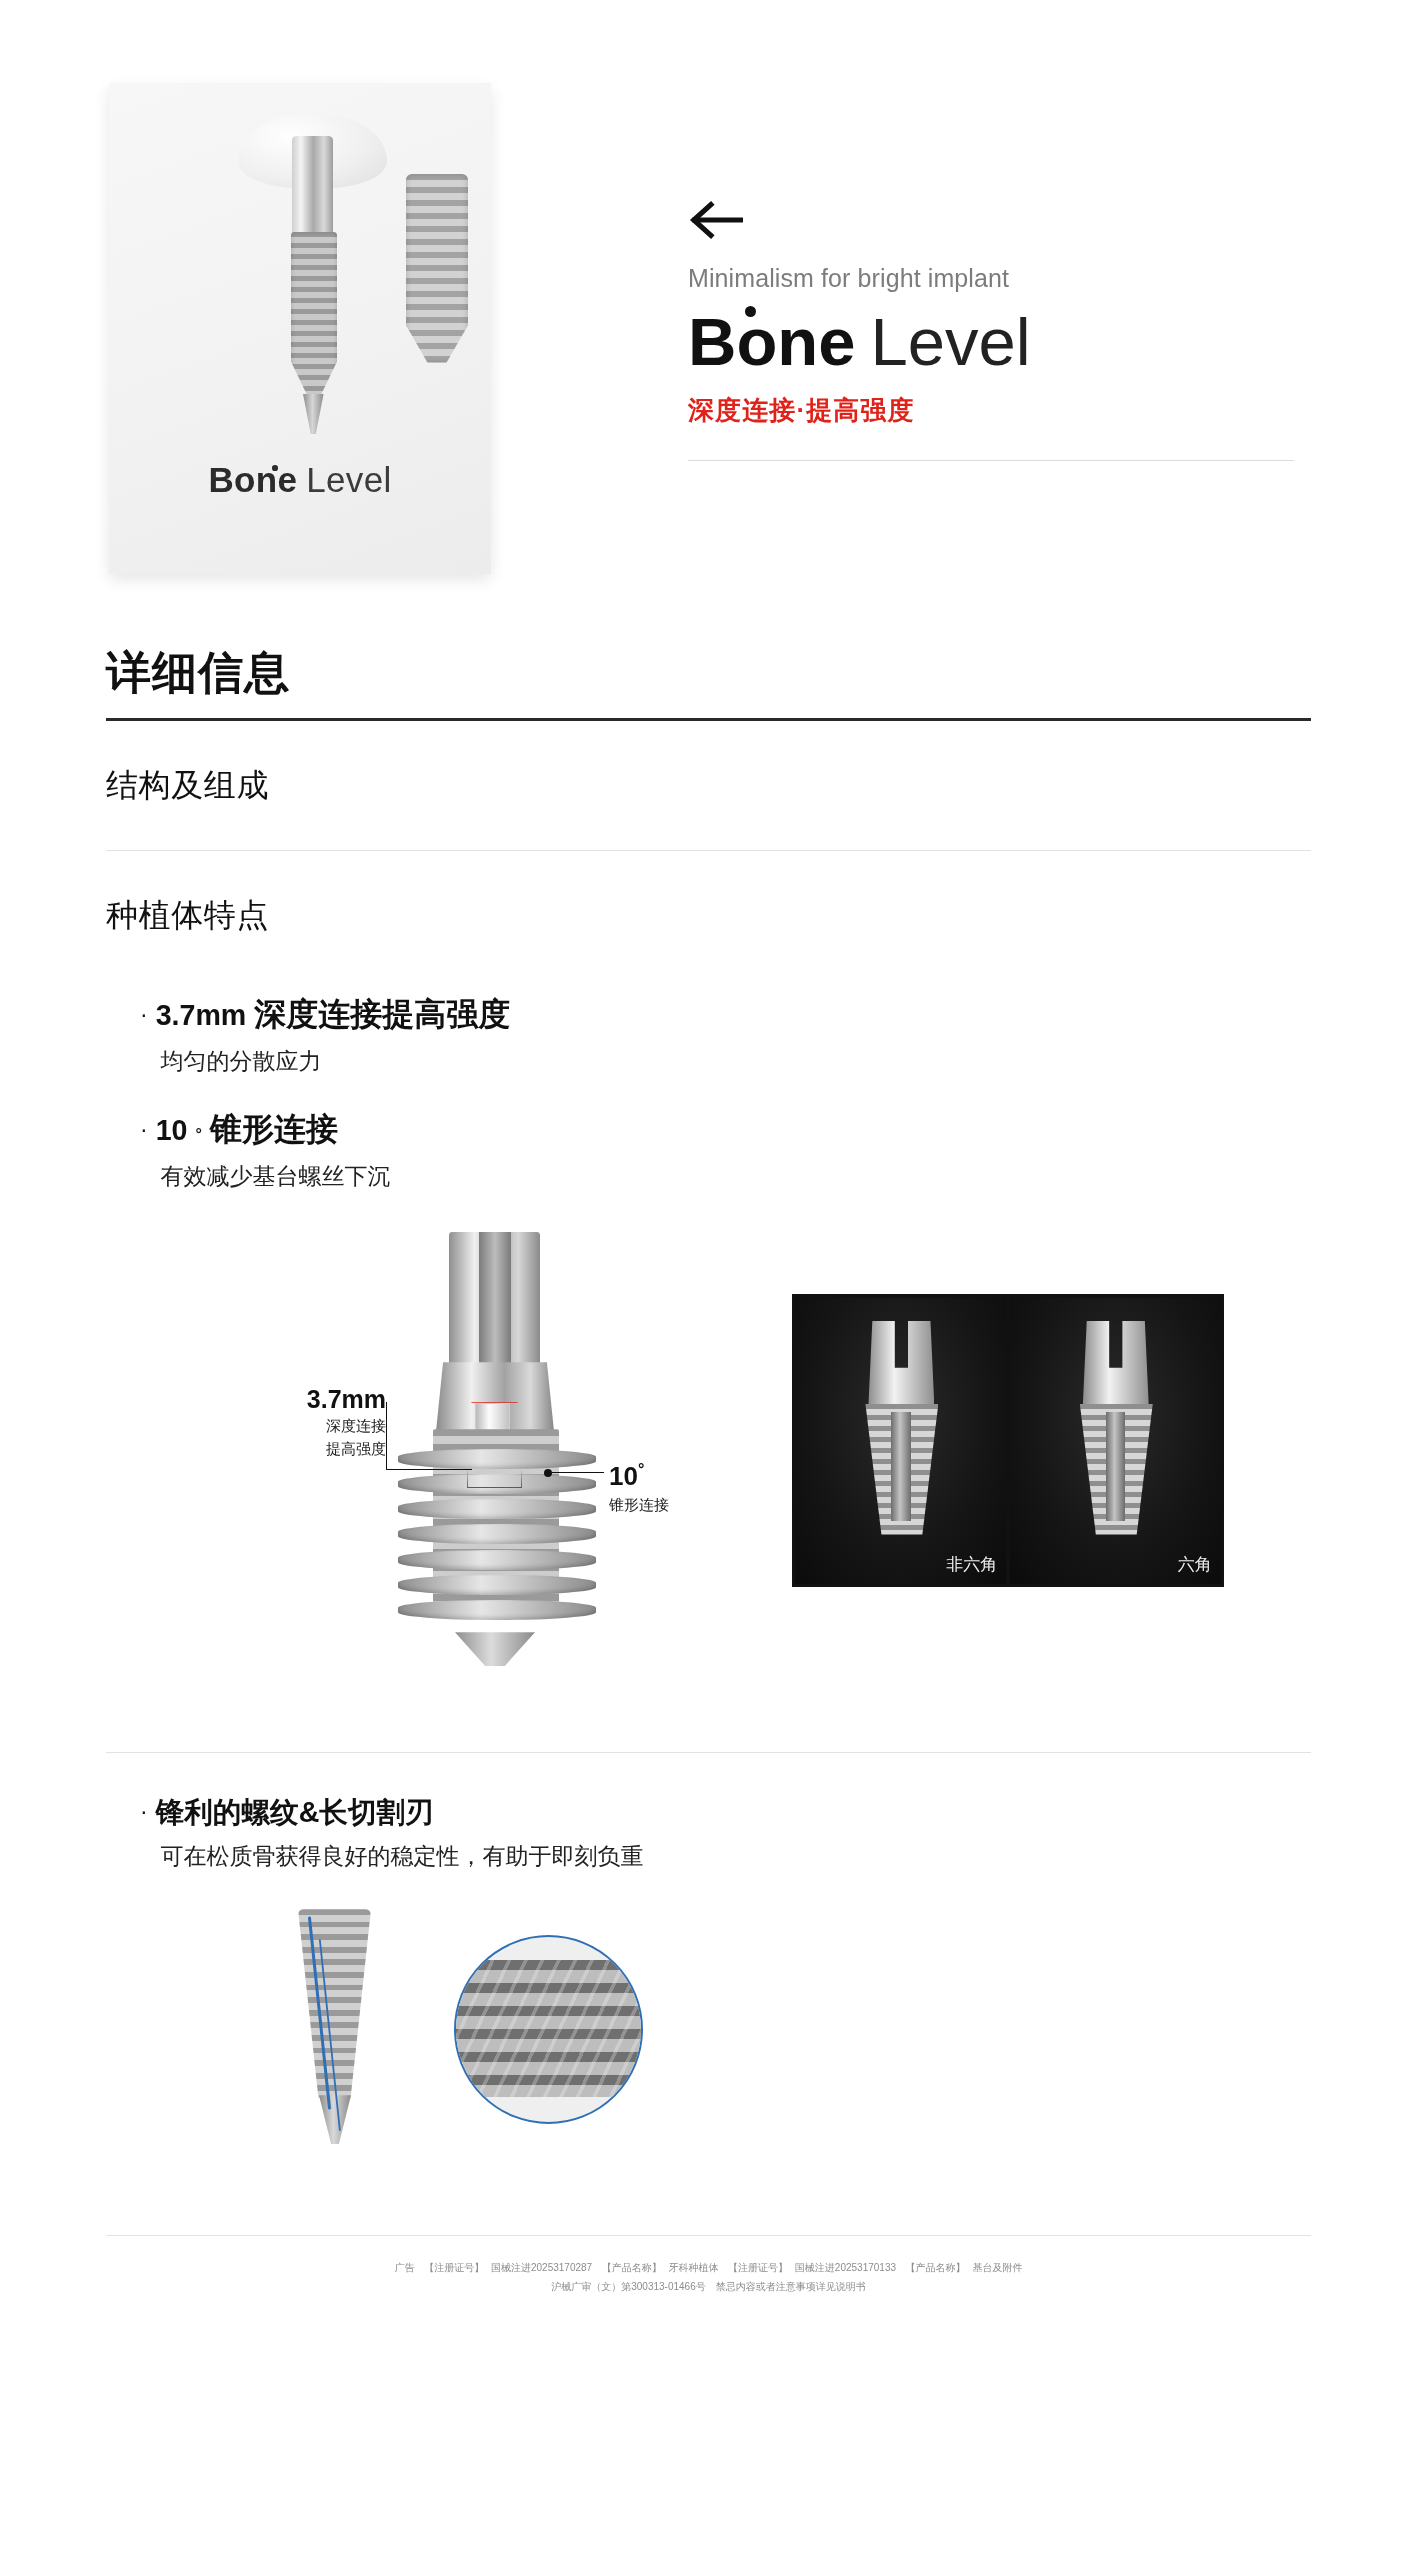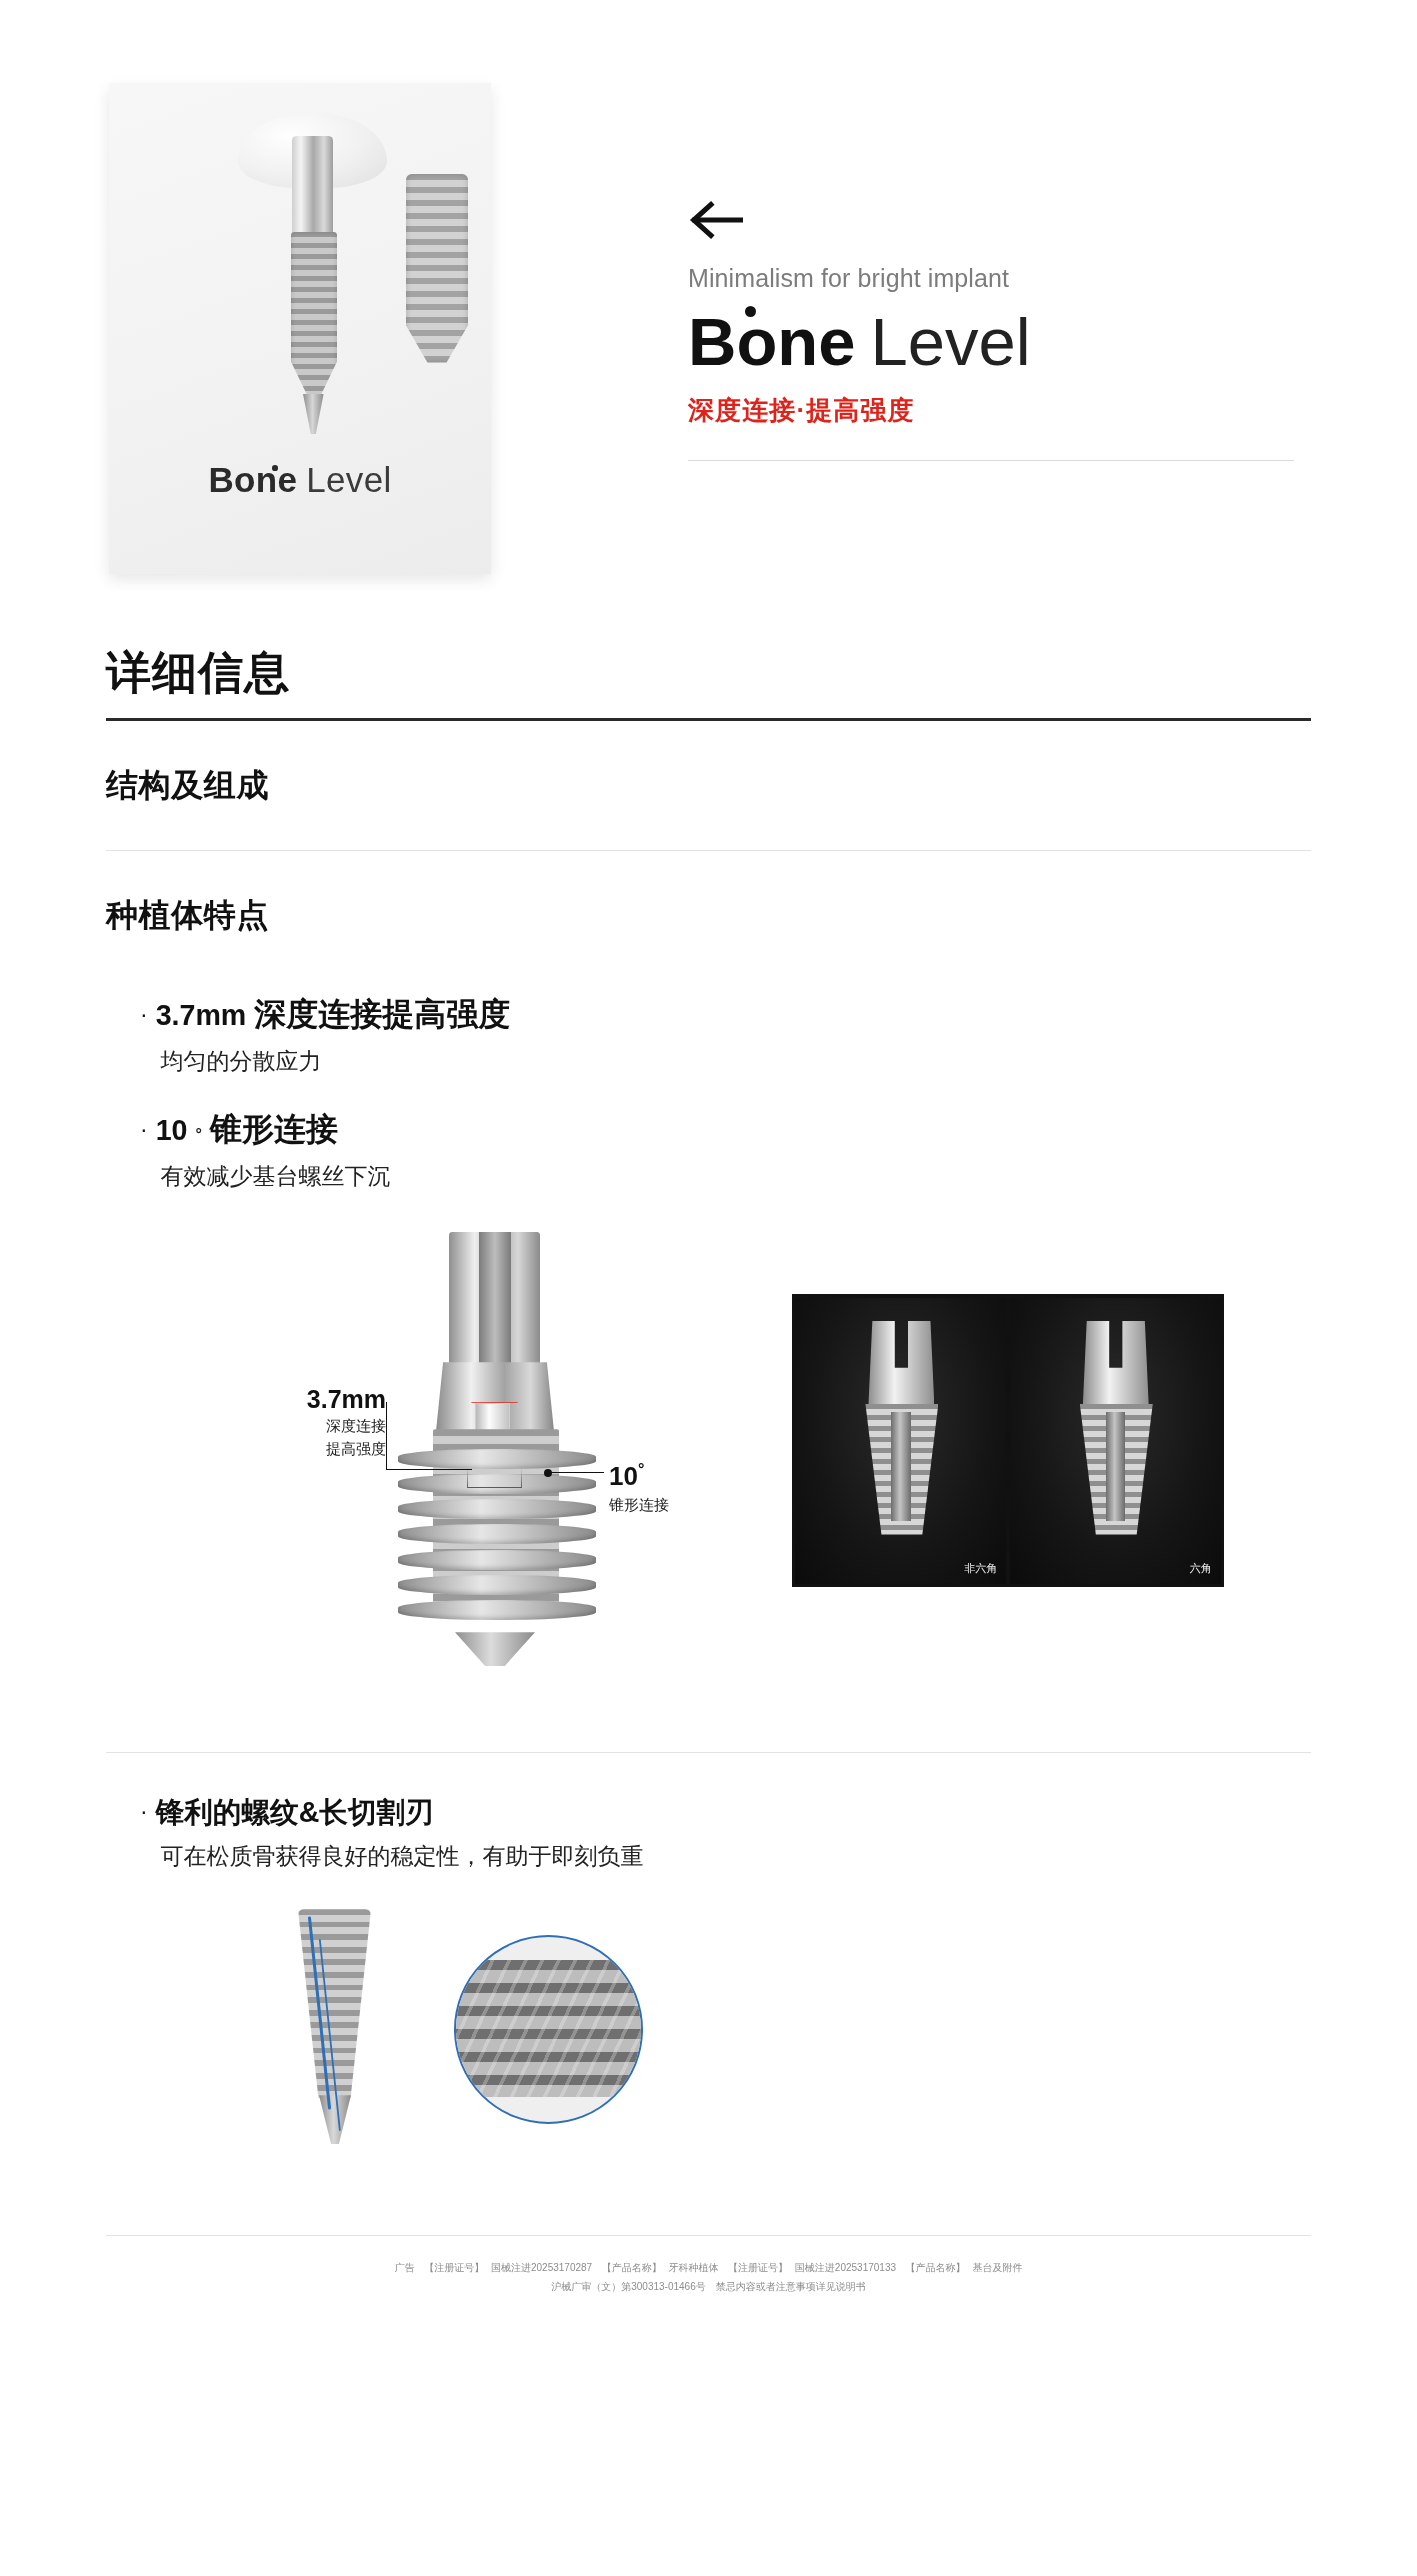--- a/index.html
+++ b/index.html
@@ -176,21 +176,21 @@
     letter-spacing: 1.1px;
   }
   .rule-thick {
     margin-top: 15px;
     height: 2.9px;
     background: #2a2a2a;
   }
 
   .sec-h2 {
     font-size: 32px;
-    font-weight: 700;
+    font-weight: 400;
     color: #111;
     margin-top: 43px;
     letter-spacing: 0.6px;
   }
   .body-text {
     margin-top: 19.4px;
     font-size: 21px;
     line-height: 1.6;
     color: #222;
   }
@@ -386,21 +386,21 @@
   }
   .xr-core {
     position: absolute;
     left: 96px; top: 114px;
     width: 19.4px; height: 109px;
     background: linear-gradient(90deg,#6d6d6d,#c4c4c4 45%,#6b6b6b);
   }
   .xr-label {
     position: absolute;
     right: 9.1px; bottom: 8px;
-    font-size: 11px;
+    font-size: 17px;
     color: #f0f0f0;
     background: rgba(30,30,30,.0);
   }
 
   
   .fig-row2 {
     margin-top: 37px;
     padding-left: 143px;
     display: flex;
     align-items: center;

